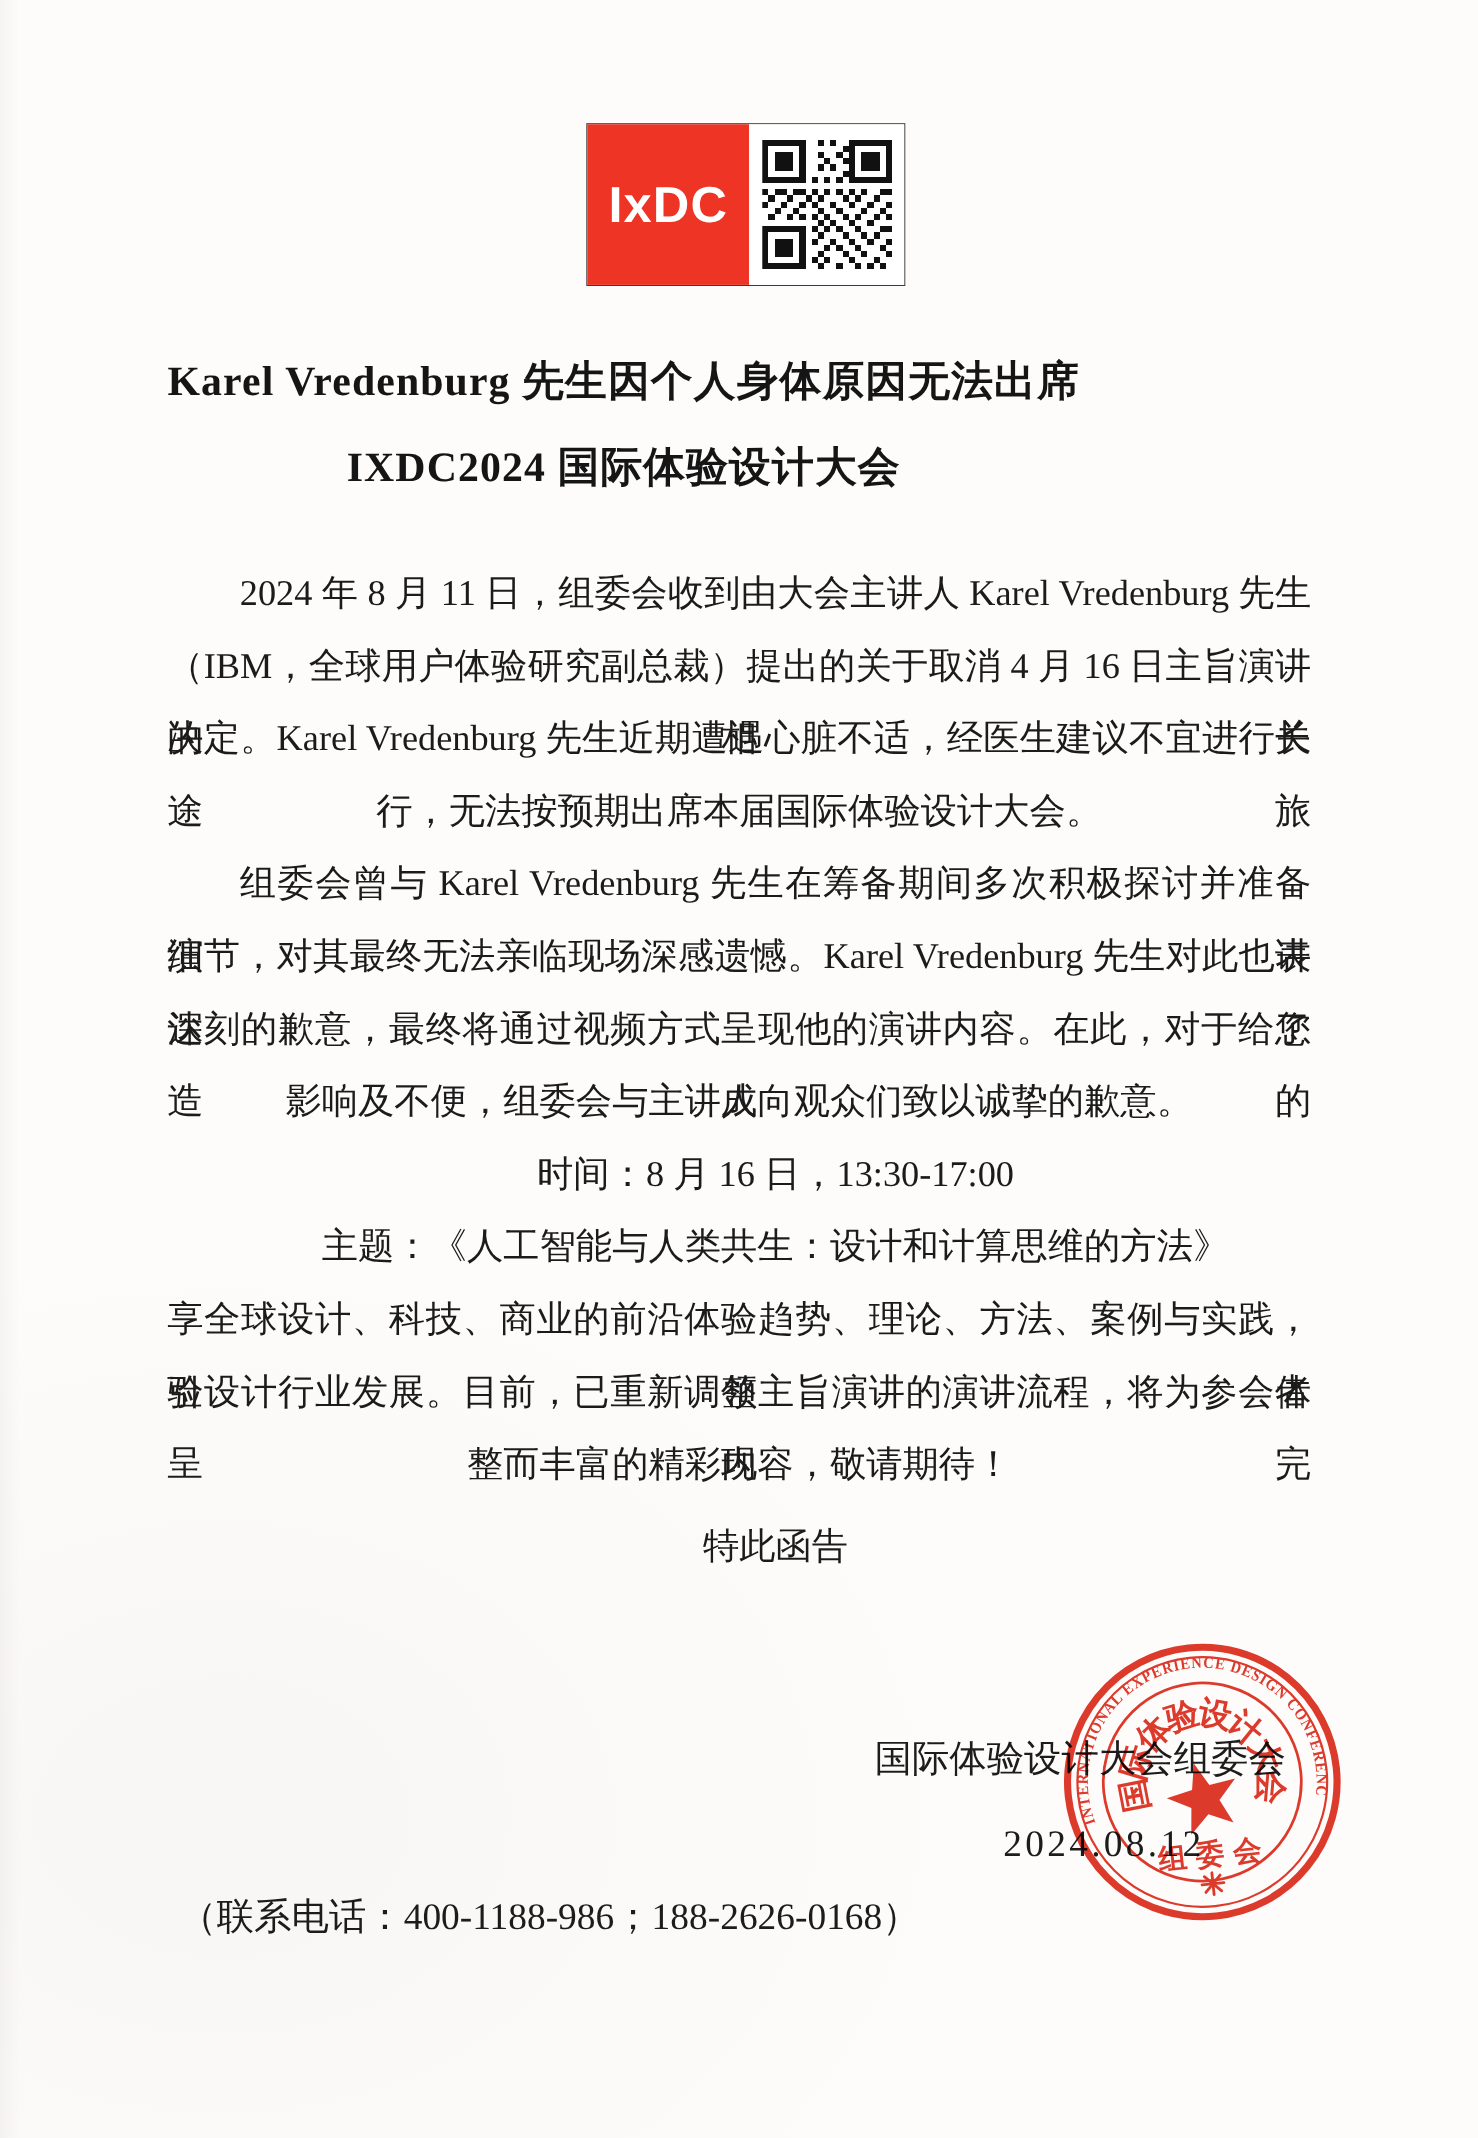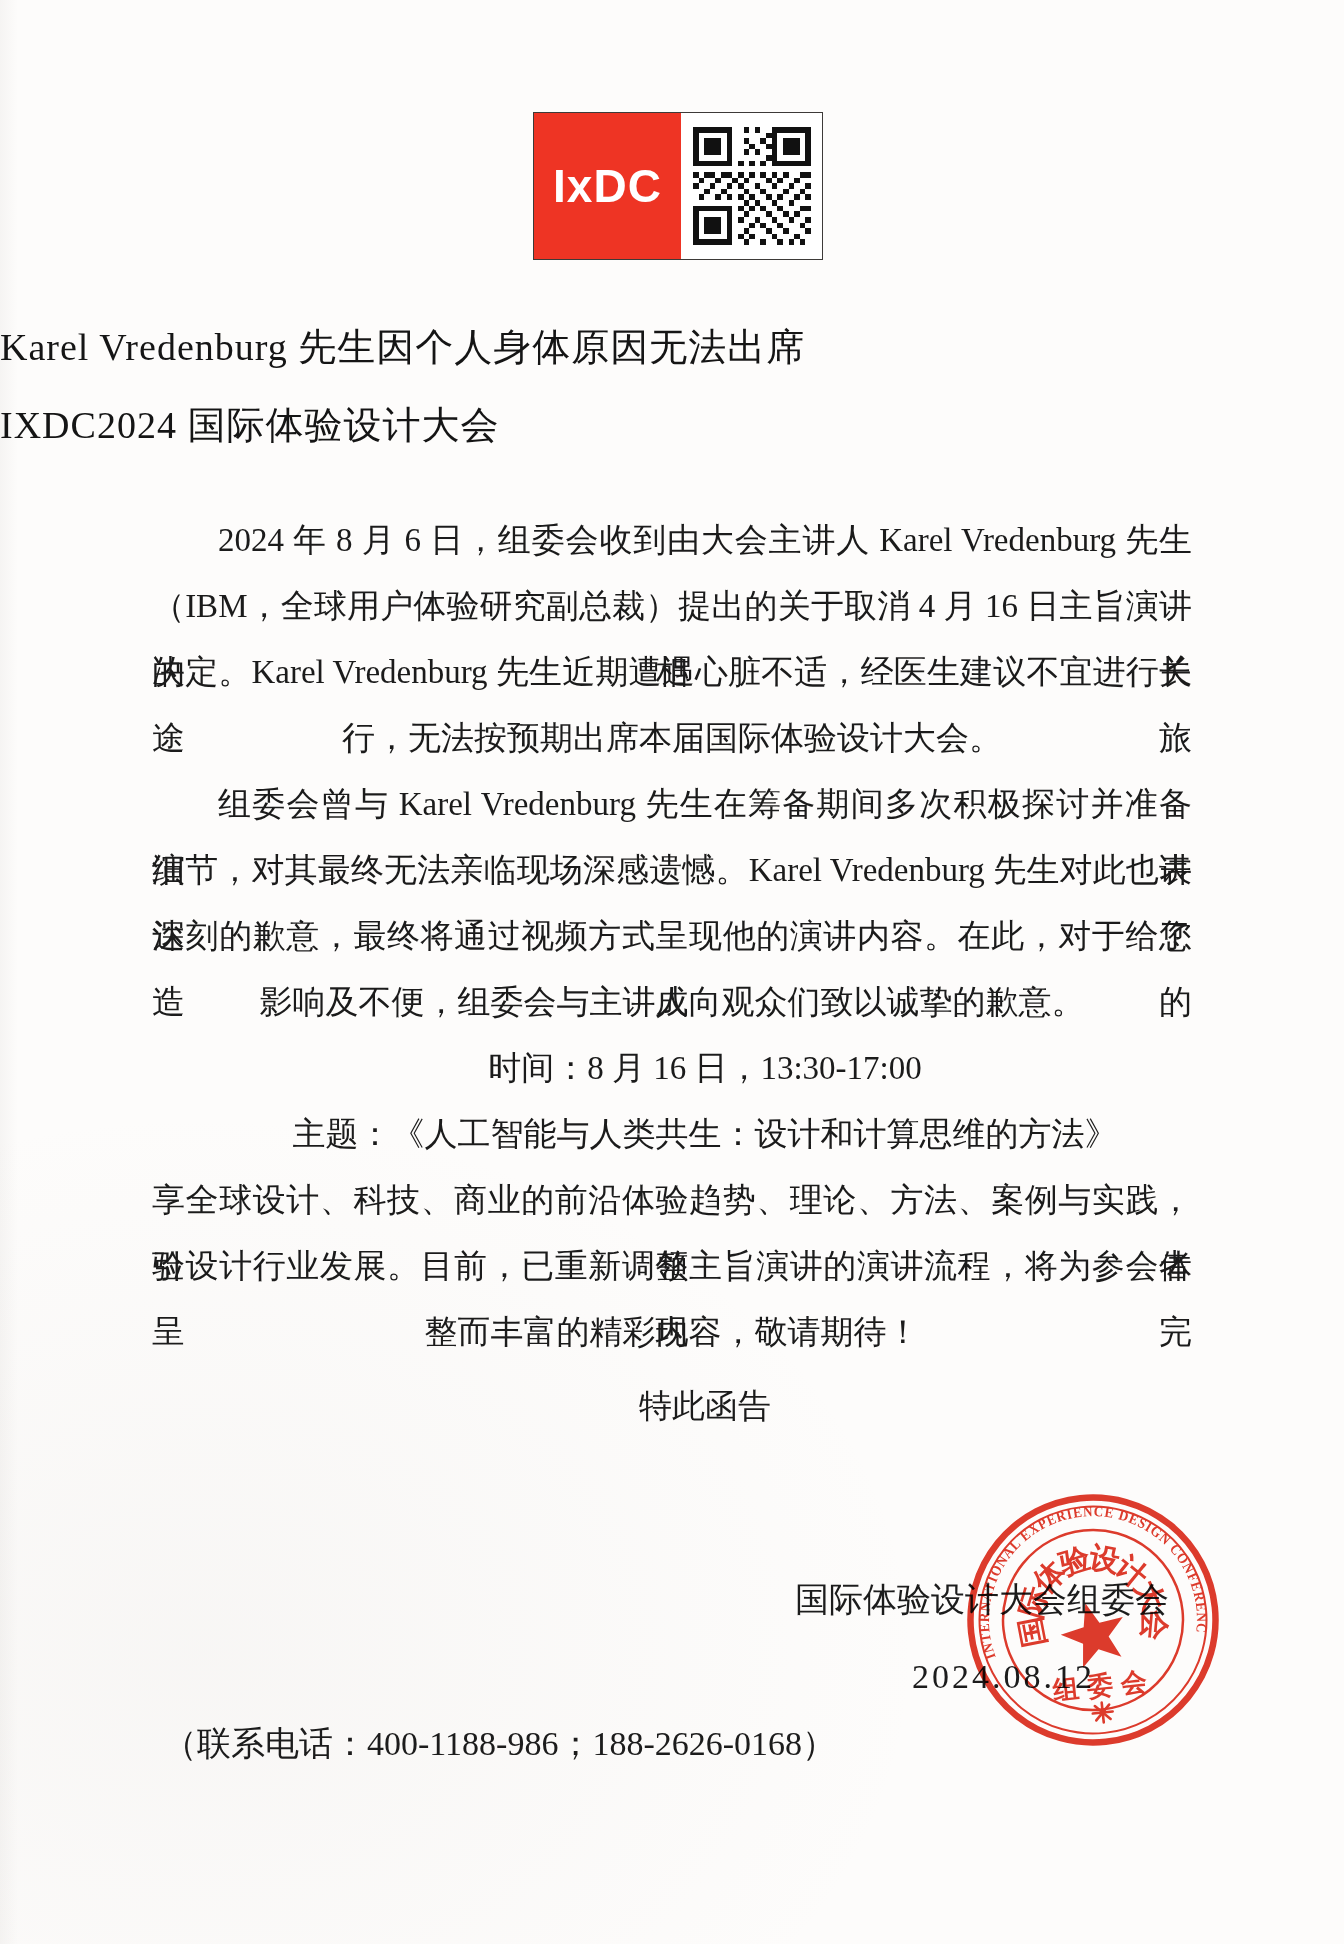--- a/index.html
+++ b/index.html
@@ -32,22 +32,22 @@
     color:#fff;font-family:"Liberation Sans","DejaVu Sans",sans-serif;
     font-weight:700;font-size:46px;letter-spacing:1px;text-align:right;
   }
   .logo-qr{
     flex:1;background:#fff;display:flex;align-items:center;justify-content:center;
   }
   .logo-qr svg{width:118px;height:118px;shape-rendering:crispEdges;}
 
   
   .doc-title{
-    position:absolute;left:0;top:308px;width:1134px;
-    font-weight:400;font-size:38px;line-height:78px;letter-spacing:1px;color:#151515;
+    position:absolute;left:0;top:308px;width:1134px;text-align:center;
+    font-weight:700;font-size:38px;line-height:78px;letter-spacing:1px;color:#151515;
   }
 
   
   .body-text{
     position:absolute;left:152px;top:507px;width:1040px;
     font-size:33px;color:#1b1b1b;
   }
   .bline{height:66px;line-height:66px;white-space:nowrap;text-align:center;}
   .bline.indent{text-indent:66px;}
   .bline.fill{white-space:normal;text-align:justify;text-align-last:justify;}
@@ -113,21 +113,21 @@
     </svg>
   </div>
 </div>
 
 <div class="doc-title">
   <div>Karel Vredenburg 先生因个人身体原因无法出席</div>
   <div>IXDC2024 国际体验设计大会</div>
 </div>
 
 <div class="body-text">
-  <div class="bline indent fill">2024 年 8 月 6 日，组委会收到由大会主讲人 Karel Vredenburg 先生</div>
+  <div class="bline indent fill">2024 年 8 月 11 日，组委会收到由大会主讲人 Karel Vredenburg 先生</div>
   <div class="bline fill">（IBM，全球用户体验研究副总裁）提出的关于取消 4 月 16 日主旨演讲的相关</div>
   <div class="bline fill">决定。Karel Vredenburg 先生近期遭遇心脏不适，经医生建议不宜进行长途旅</div>
   <div class="bline">行，无法按预期出席本届国际体验设计大会。</div>
   <div class="bline indent fill">组委会曾与 Karel Vredenburg 先生在筹备期间多次积极探讨并准备演讲</div>
   <div class="bline fill">细节，对其最终无法亲临现场深感遗憾。Karel Vredenburg 先生对此也表达了</div>
   <div class="bline fill">深刻的歉意，最终将通过视频方式呈现他的演讲内容。在此，对于给您造成的</div>
   <div class="bline">影响及不便，组委会与主讲人向观众们致以诚挚的歉意。</div>
   <div class="bline indent">时间：8 月 16 日，13:30-17:00</div>
   <div class="bline indent">主题：《人工智能与人类共生：设计和计算思维的方法》</div>
   <div class="bline fill">享全球设计、科技、商业的前沿体验趋势、理论、方法、案例与实践，引领体</div>

